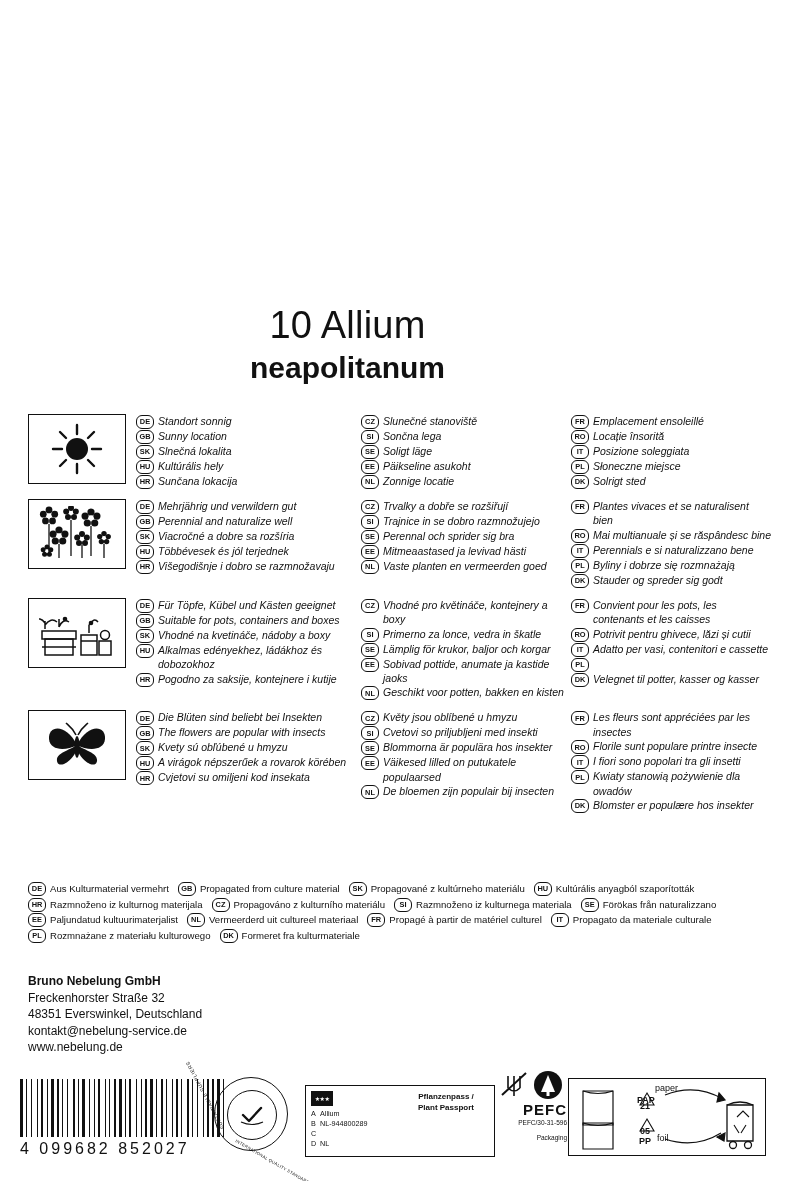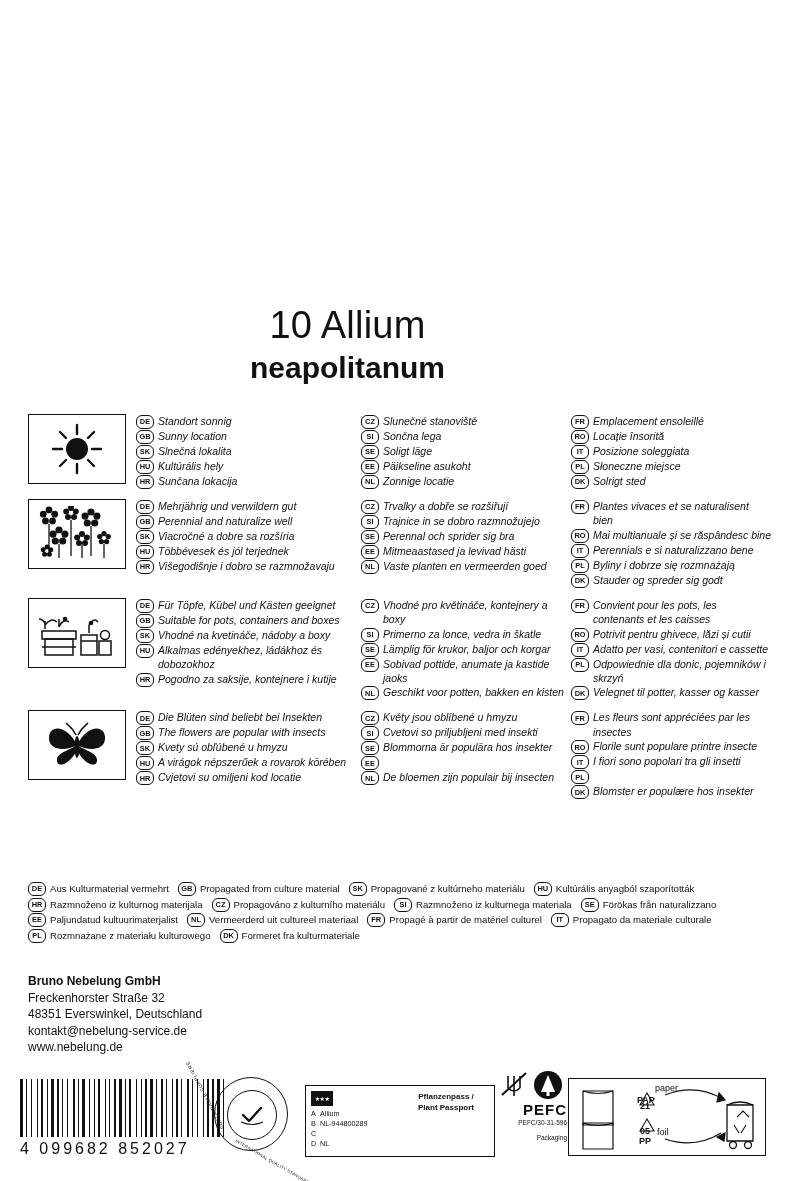--- a/index.html
+++ b/index.html
@@ -91,21 +91,21 @@
   .pefc .sub{font-size:6.5px;line-height:9px;}
   .pefc .pack{font-size:6.5px;margin-top:7px;}
 
   
   .recbox{
     position:absolute;left:568px;top:1078px;width:198px;height:78px;
     border:1.4px solid #111;box-sizing:border-box;
   }
   .recbox .lab{position:absolute;font-size:9px;}
   .rb-paper{left:86px;top:4px;}
-  .rb-foil{left:88px;bottom:18px;}
+  .rb-foil{left:88px;bottom:12px;}
   .rb-pap{left:68px;top:16px;font-size:7.5px;font-weight:600;}
   .rb-pp{left:70px;top:57px;font-size:7.5px;font-weight:600;}
   .rb-21{left:71px;top:22px;font-size:7px;font-weight:600;}
   .rb-05{left:71px;top:47px;font-size:7px;font-weight:600;}
   svg{display:block;}
 </style>
 </head>
 <body>
 
 <div class="title-block">
@@ -416,21 +416,20 @@
         <div class="lrow">
             <span class="lc">RO</span>
             <span class="ltxt">Potrivit pentru ghivece, lăzi și cutii</span>
           </div>
         <div class="lrow">
             <span class="lc">IT</span>
             <span class="ltxt">Adatto per vasi, contenitori e cassette</span>
           </div>
         <div class="lrow">
             <span class="lc">PL</span>
-            <span class="ltxt">Odpowiednie dla donic, pojemników i skrzyń</span>
           </div>
         <div class="lrow">
             <span class="lc">DK</span>
             <span class="ltxt">Velegnet til potter, kasser og kasser</span>
           </div>
       </div>
     </div>
   </div>
 
   <div class="frow">
@@ -460,38 +459,39 @@
         <div class="lrow">
             <span class="lc">SK</span>
             <span class="ltxt">Kvety sú obľúbené u hmyzu</span>
           </div>
         <div class="lrow">
             <span class="lc">HU</span>
             <span class="ltxt">A virágok népszerűek a rovarok körében</span>
           </div>
         <div class="lrow">
             <span class="lc">HR</span>
-            <span class="ltxt">Cvjetovi su omiljeni kod locatie</span>
+            <span class="ltxt">Cvjetovi su omiljeni kod insekata</span>
           </div>
       </div>
       <div class="col c2">
         <div class="lrow">
             <span class="lc">CZ</span>
             <span class="ltxt">Květy jsou oblíbené u hmyzu</span>
           </div>
         <div class="lrow">
             <span class="lc">SI</span>
             <span class="ltxt">Cvetovi so priljubljeni med insekti</span>
           </div>
         <div class="lrow">
             <span class="lc">SE</span>
             <span class="ltxt">Blommorna är populära hos insekter</span>
           </div>
         <div class="lrow">
             <span class="lc">EE</span>
+            <span class="ltxt">Väikesed lilled on putukatele populaarsed</span>
           </div>
         <div class="lrow">
             <span class="lc">NL</span>
             <span class="ltxt">De bloemen zijn populair bij insecten</span>
           </div>
       </div>
       <div class="col c3">
         <div class="lrow">
             <span class="lc">FR</span>
             <span class="ltxt">Les fleurs sont appréciées par les insectes</span>
@@ -499,20 +499,21 @@
         <div class="lrow">
             <span class="lc">RO</span>
             <span class="ltxt">Florile sunt populare printre insecte</span>
           </div>
         <div class="lrow">
             <span class="lc">IT</span>
             <span class="ltxt">I fiori sono popolari tra gli insetti</span>
           </div>
         <div class="lrow">
             <span class="lc">PL</span>
+            <span class="ltxt">Kwiaty stanowią pożywienie dla owadów</span>
           </div>
         <div class="lrow">
             <span class="lc">DK</span>
             <span class="ltxt">Blomster er populære hos insekter</span>
           </div>
       </div>
     </div>
   </div>
 </div>
 

